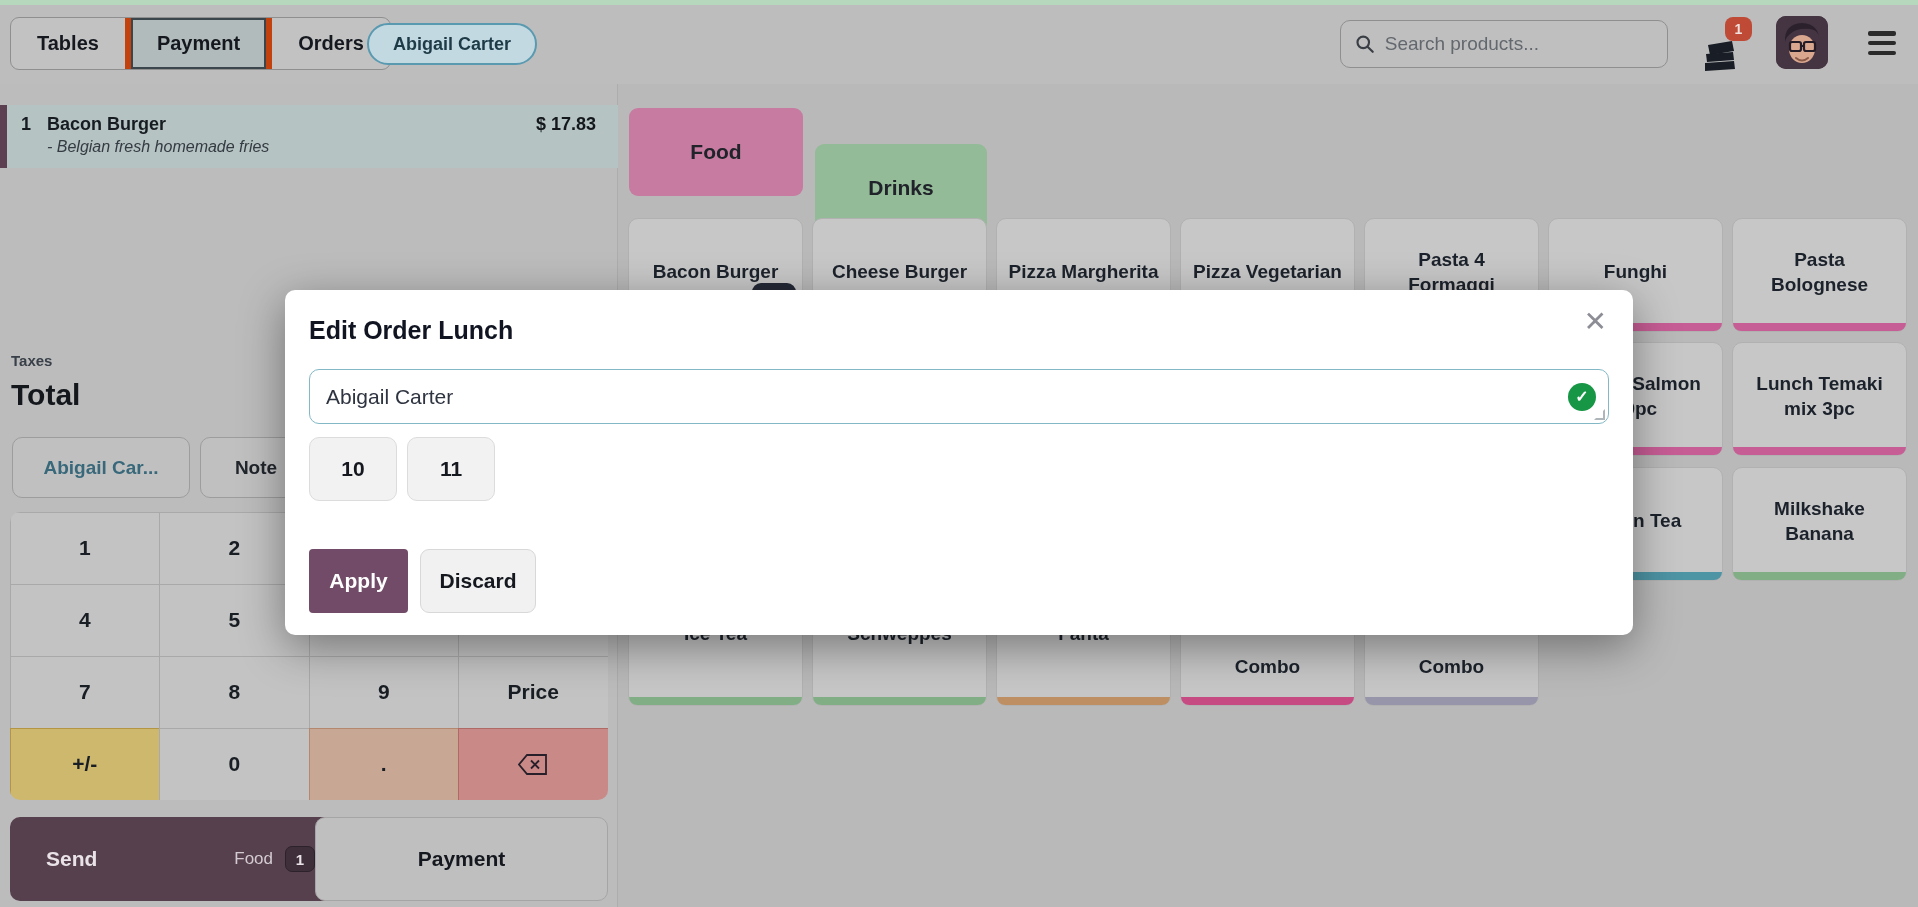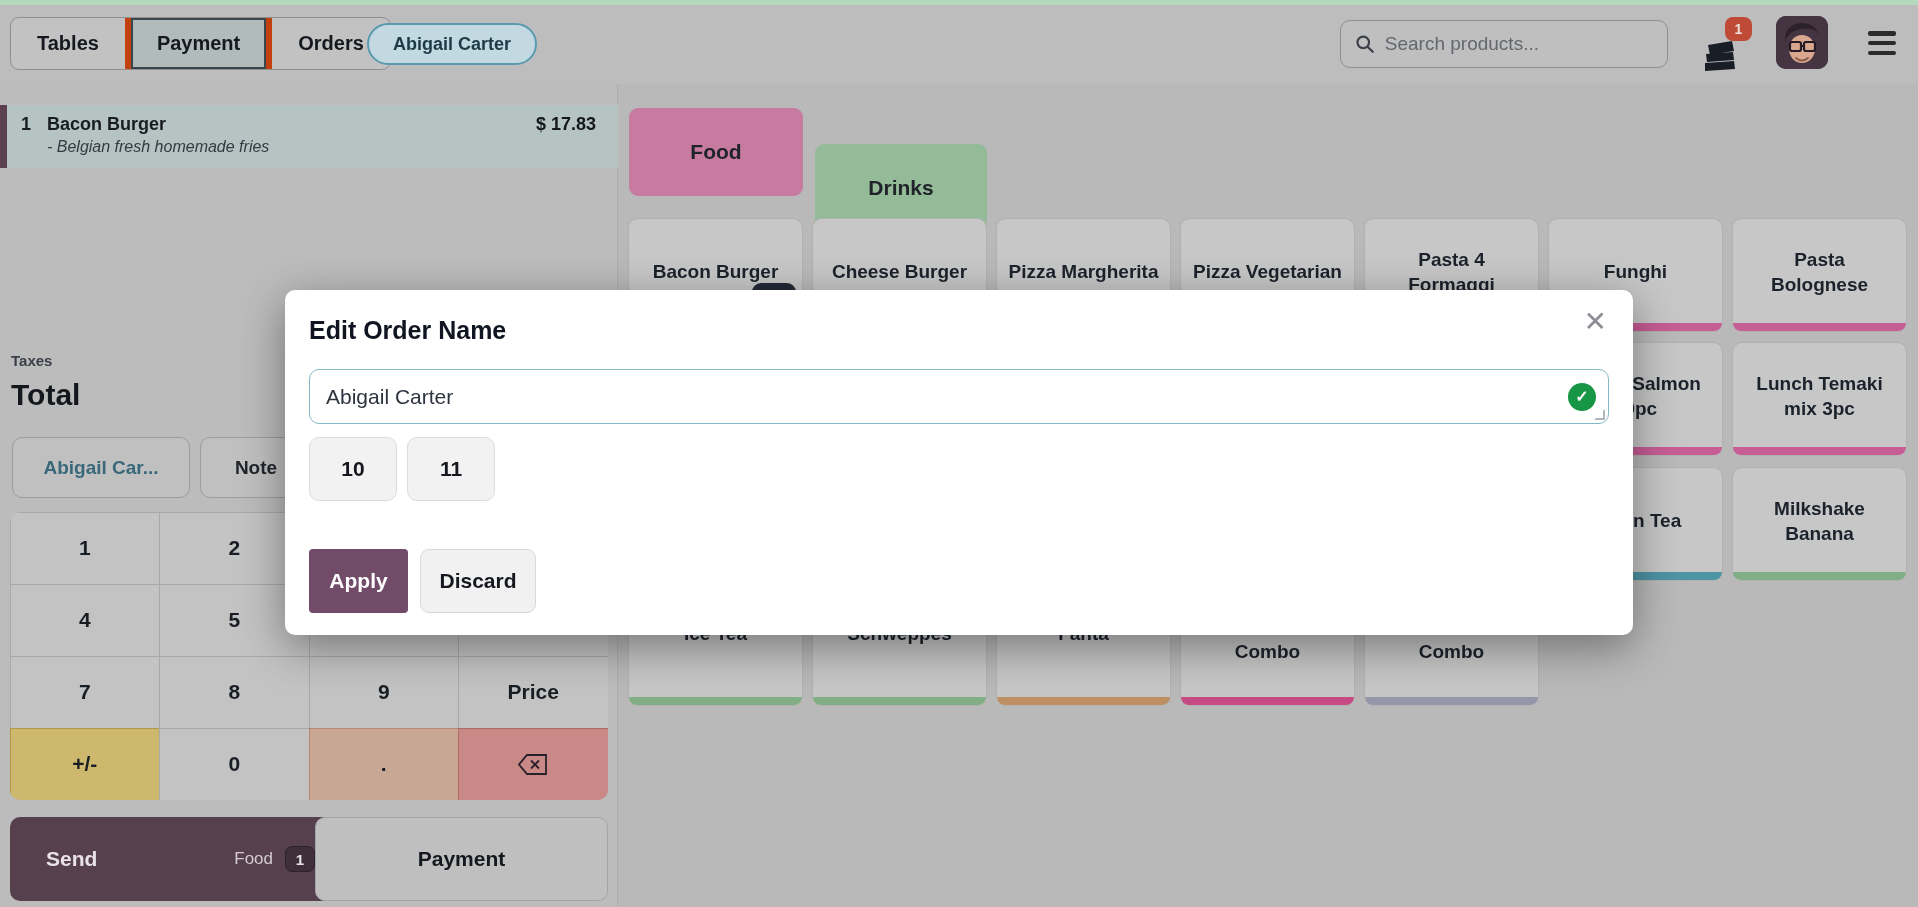--- a/index.html
+++ b/index.html
@@ -77,21 +77,21 @@
               color:#20242a; cursor:pointer; }
   .cat-food { left:629px; width:174px; }
   .cat-drinks { left:815px; width:172px;margin-top:36px; }
   .product-card { position:absolute; width:175px; height:114px; background:#c7c7c7;
                   border:1px solid #b1b1b1; border-radius:10px; display:flex; align-items:center;
                   justify-content:center; text-align:center; padding:4px 10px 10px 10px;
                   font-size:19px; font-weight:600; color:#1c222b; line-height:1.32; cursor:pointer; }
   .product-card .bar { position:absolute; left:0; right:0; bottom:0; height:8px;
                        border-radius:0 0 9px 9px; }
   .product-card.label-high { align-items:flex-start; padding-top:28px; }
-  .product-card.label-low  { align-items:flex-start; padding-top:46px; }
+  .product-card.label-low  { align-items:center; padding-top:46px; }
   .qty-badge { position:absolute; right:6px; top:64px; width:44px; height:30px;
                background:#232936; border-radius:9px; }
 
   
   .modal { position:absolute; left:285px; top:290px; width:1348px; height:345px; background:#ffffff;
            border-radius:10px; box-shadow:0 12px 45px rgba(0,0,0,0.40); z-index:20; }
   .modal-title { position:absolute; left:24px; top:26px; font-size:25px; font-weight:700; color:#101521; }
   .modal-close { position:absolute; right:26px; top:18px; font-size:28px; color:#8d8d96;
                  cursor:pointer; line-height:1; font-weight:400; }
   .modal-input-wrap { position:absolute; left:24px; top:79px; width:1300px; height:55px;
@@ -266,21 +266,21 @@
         <span>Combo</span>
         <div class="bar" style="background: rgb(197, 75, 130);"></div>
       </div>
       <div class="product-card label-low" style="left: 1364px; top: 592px;">
         <span>Combo</span>
         <div class="bar" style="background: rgb(150, 149, 169);"></div>
       </div>
     </div>
 
   <div class="modal">
-    <div class="modal-title">Edit Order Name</div>
+    <div class="modal-title">Edit Order Lunch</div>
     <div class="modal-close">✕</div>
     <div class="modal-input-wrap">
       <input type="text" value="Abigail Carter" style="">
       <div class="check-circle">✓</div>
       <div class="resize-grip"></div>
     </div>
     <div id="quick-buttons"></div>
     <button class="apply-btn">Apply</button>
     <button class="discard-btn">Discard</button>
   </div>

